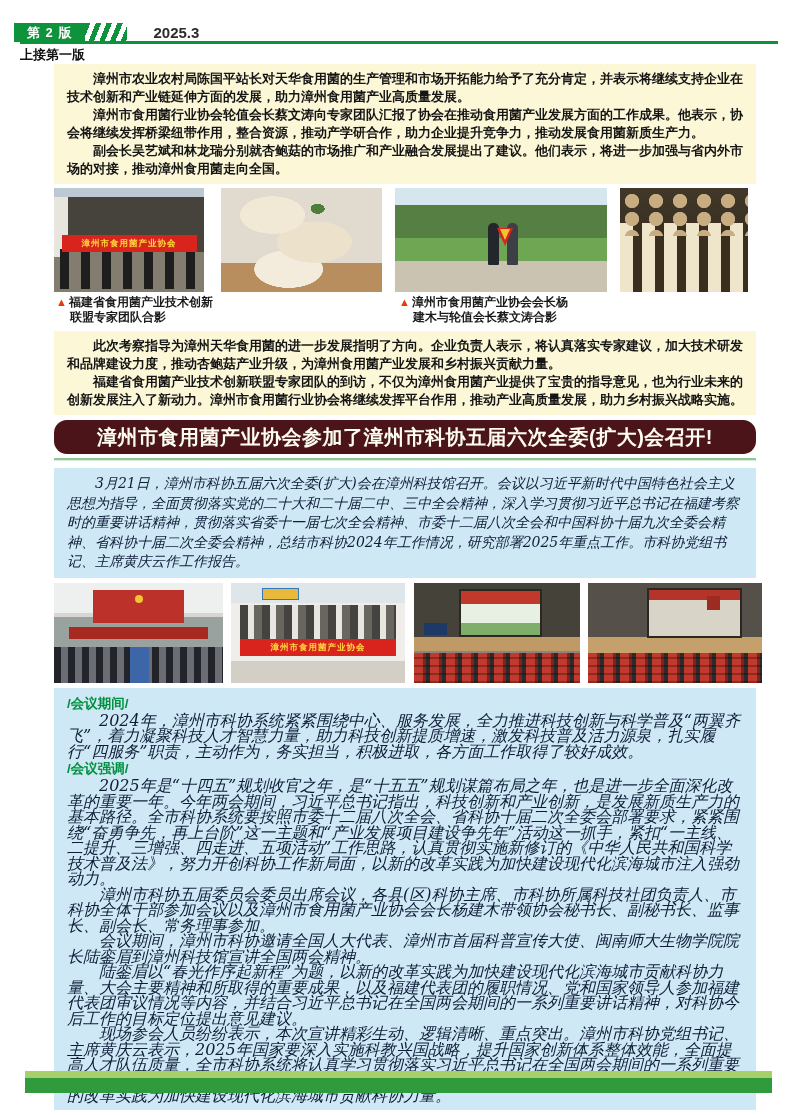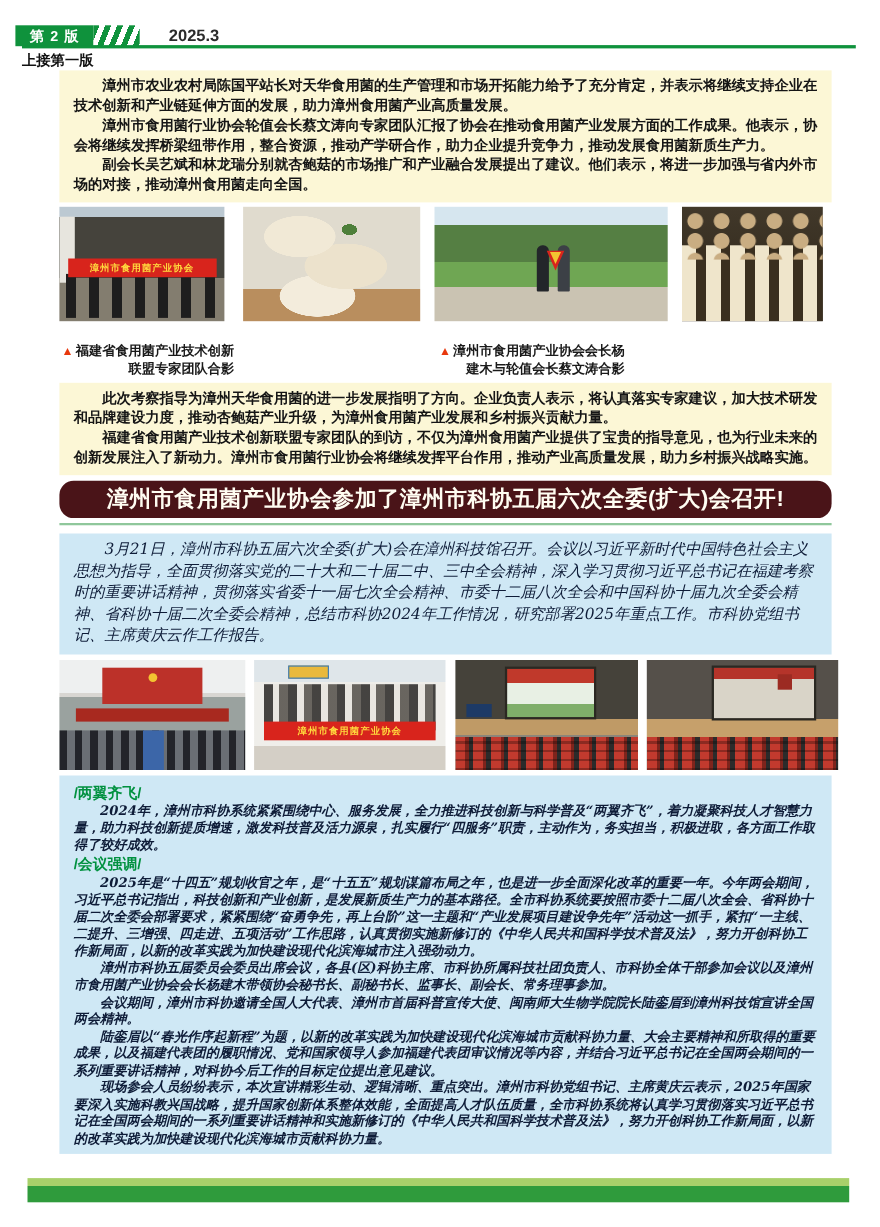--- a/index.html
+++ b/index.html
@@ -19,33 +19,33 @@
 
   
   .content{position:absolute;left:54px;top:64px;width:702px;}
 
   .blk-yellow{background:#fcf7d6;padding:6px 13px;}
   .blk-blue{background:#cfe8f5;padding:6px 13px;}
   .para{font-family:"DejaVu Serif",serif;font-weight:600;font-size:13px;line-height:18px;
     text-indent:2em;margin:0;color:#151515;}
   .kai{font-family:"DejaVu Serif",serif;font-style:italic;font-weight:500;color:#0e1c38;}
   .intro-para{font-size:14px;line-height:19.5px;text-indent:2em;margin:0;}
-  .main-para{font-size:12px;line-height:15.5px;text-indent:2em;margin:0;font-weight:bold;}
+  .main-para{font-size:16px;line-height:15.5px;text-indent:2em;margin:0;}
   .sec-head{color:#00913f;font:bold 13.5px/19px "Liberation Sans",sans-serif;font-style:normal;margin:0;}
 
   
   .headline{margin-top:5px;height:34px;background:#4a1418;color:#fffdf2;text-align:center;
     font:bold 20px/34px "Liberation Sans",sans-serif;letter-spacing:.5px;white-space:nowrap;overflow:hidden;border-radius:13px;}
   .headline-rule{height:4px;margin-top:3px;
     background:linear-gradient(180deg,#ffffff 0 1px,#8fc79b 1px 3px,#d9ecdd 3px 4px);}
 
   
   .strip{display:flex;margin-top:4px;}
   .ph{position:relative;overflow:hidden;height:104px;flex:none;background:#ccc;}
-  .caption-row{position:relative;height:32px;margin-top:20px;text-align:right;}
+  .caption-row{position:relative;height:32px;margin-top:3px;}
   .caption{position:absolute;top:0;font:bold 12px/15px "Liberation Sans",sans-serif;color:#1a1a1a;}
   .caption .tri{color:#e8380d;margin-right:2px;font-size:11px;}
   .caption .cap2{margin-left:14px;}
   .ph-banner{position:absolute;left:5%;right:5%;top:45%;height:17%;background:#d8241c;
     color:#ffd83d;font:bold 8.5px/1 "Liberation Sans",sans-serif;display:flex;align-items:center;
     justify-content:center;white-space:nowrap;overflow:hidden;letter-spacing:1px;text-align:center;}
   .layer{position:absolute;}
 
   
   .s1p1{width:150px;background:linear-gradient(180deg,#bcc9d2 0 9%,#45433c 9% 62%,#837d6f 62% 100%);}
@@ -188,21 +188,21 @@
     </div>
     <div class="ph s2p4">
       <div class="layer screen">
         <div class="layer poster"></div>
       </div>
       <div class="seats"></div>
     </div>
   </div>
 
   <div class="blk-blue" style="margin-top:5px;">
-    <p class="sec-head">/两翼齐飞/</p>
+    <p class="sec-head">/会议期间/</p>
     <p class="kai main-para">2024年，漳州市科协系统紧紧围绕中心、服务发展，全力推进科技创新与科学普及“两翼齐飞”，着力凝聚科技人才智慧力量，助力科技创新提质增速，激发科技普及活力源泉，扎实履行“四服务”职责，主动作为，务实担当，积极进取，各方面工作取得了较好成效。</p>
     <p class="sec-head">/会议强调/</p>
     <p class="kai main-para">2025年是“十四五”规划收官之年，是“十五五”规划谋篇布局之年，也是进一步全面深化改革的重要一年。今年两会期间，习近平总书记指出，科技创新和产业创新，是发展新质生产力的基本路径。全市科协系统要按照市委十二届八次全会、省科协十届二次全委会部署要求，紧紧围绕“奋勇争先，再上台阶”这一主题和“产业发展项目建设争先年”活动这一抓手，紧扣“一主线、二提升、三增强、四走进、五项活动”工作思路，认真贯彻实施新修订的《中华人民共和国科学技术普及法》，努力开创科协工作新局面，以新的改革实践为加快建设现代化滨海城市注入强劲动力。</p>
     <p class="kai main-para">漳州市科协五届委员会委员出席会议，各县(区)科协主席、市科协所属科技社团负责人、市科协全体干部参加会议以及漳州市食用菌产业协会会长杨建木带领协会秘书长、副秘书长、监事长、副会长、常务理事参加。</p>
     <p class="kai main-para">会议期间，漳州市科协邀请全国人大代表、漳州市首届科普宣传大使、闽南师大生物学院院长陆銮眉到漳州科技馆宣讲全国两会精神。</p>
     <p class="kai main-para">陆銮眉以“春光作序起新程”为题，以新的改革实践为加快建设现代化滨海城市贡献科协力量、大会主要精神和所取得的重要成果，以及福建代表团的履职情况、党和国家领导人参加福建代表团审议情况等内容，并结合习近平总书记在全国两会期间的一系列重要讲话精神，对科协今后工作的目标定位提出意见建议。</p>
     <p class="kai main-para">现场参会人员纷纷表示，本次宣讲精彩生动、逻辑清晰、重点突出。漳州市科协党组书记、主席黄庆云表示，2025年国家要深入实施科教兴国战略，提升国家创新体系整体效能，全面提高人才队伍质量，全市科协系统将认真学习贯彻落实习近平总书记在全国两会期间的一系列重要讲话精神和实施新修订的《中华人民共和国科学技术普及法》，努力开创科协工作新局面，以新的改革实践为加快建设现代化滨海城市贡献科协力量。</p>
   </div>
 
 </div>

